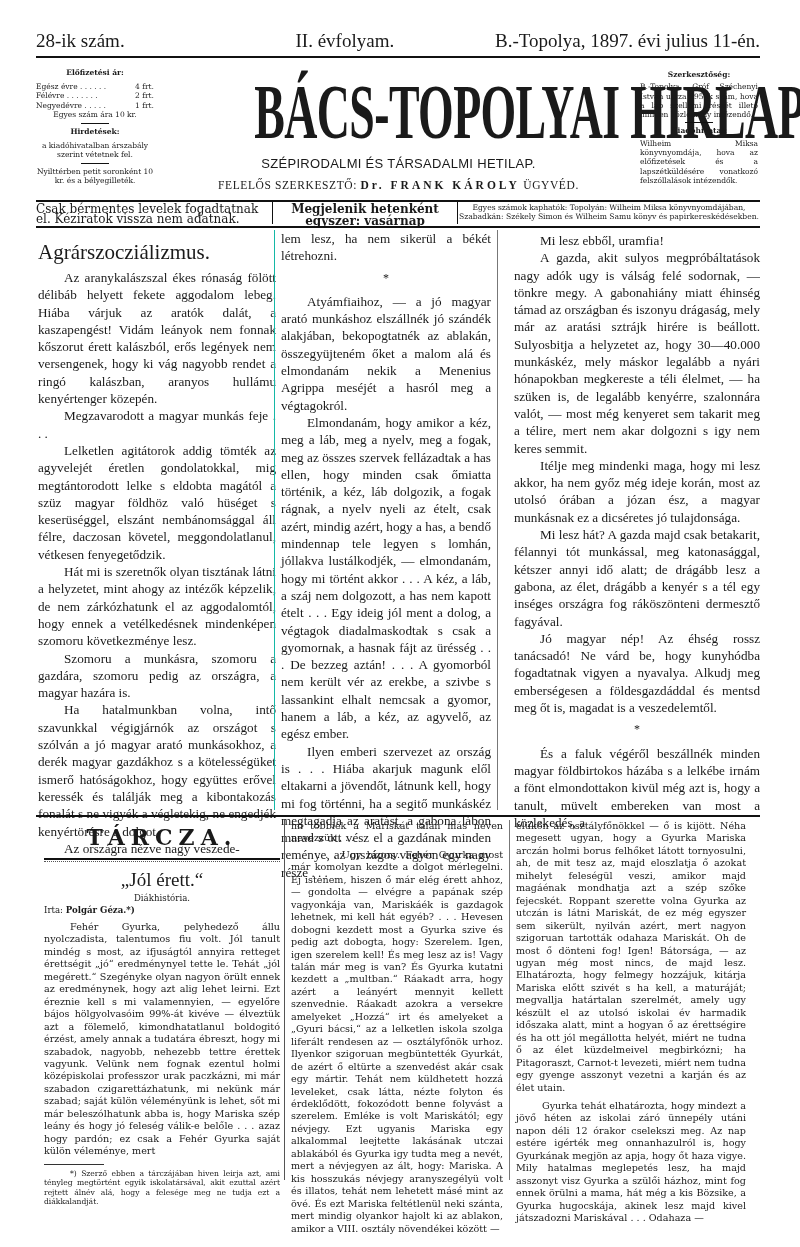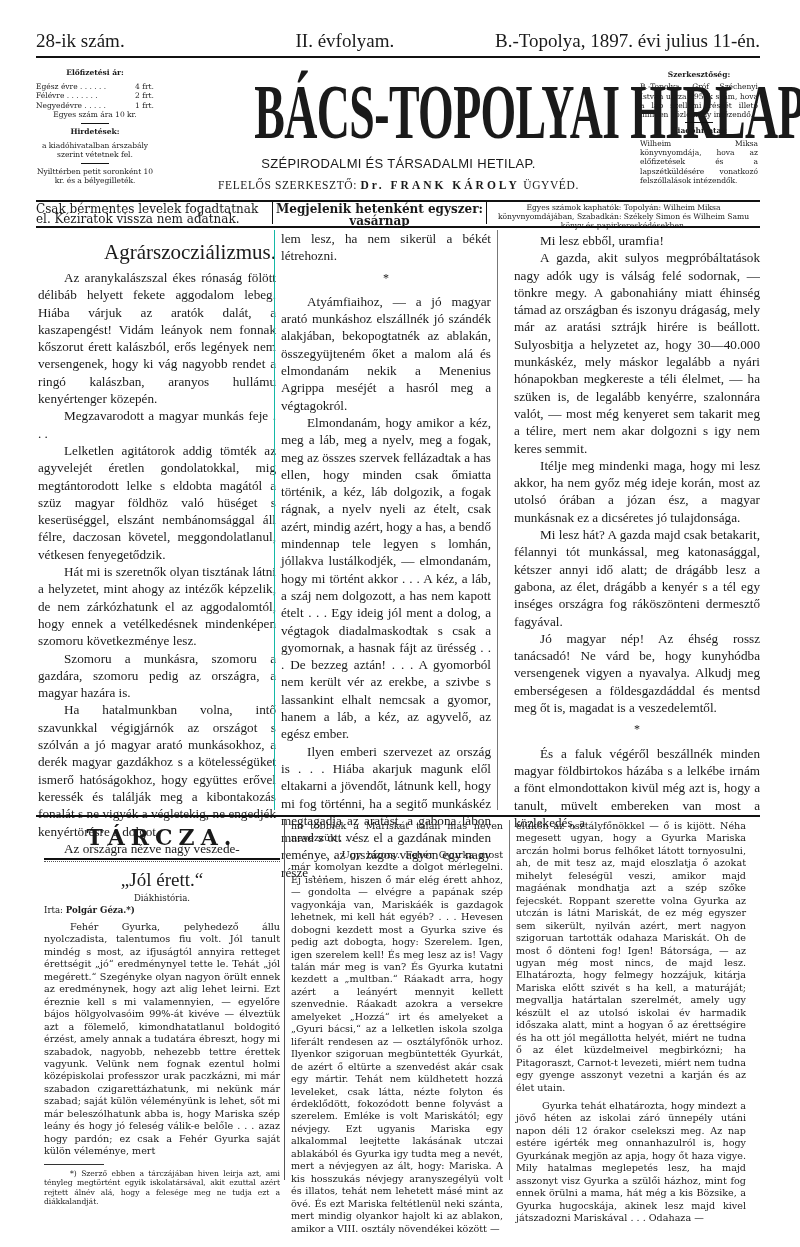--- a/index.html
+++ b/index.html
@@ -23,32 +23,32 @@
   .editor-line { font-size: 11.5px; margin-top: 8px; letter-spacing: 0.6px; }
   .editor-line b { letter-spacing: 3px; }
 
   .right-info { position: absolute; right: 2px; top: 8px; width: 118px; font-family: "DejaVu Serif", serif; font-size: 7.5px; line-height: 9.3px; text-align: justify; }
   .right-info .hd { font-weight: bold; text-align: center; margin-bottom: 3px; }
   .right-info .sep { width: 28px; margin: 3px auto 3px; border-top: 1.5px solid #111; }
 
   .rule-mast { position: absolute; top: 200px; left: 0; width: 724px; border-top: 2px solid #111; }
   .notice-bar { position: absolute; top: 202px; left: 0; width: 724px; height: 22px; display: flex; font-family: "DejaVu Serif", serif; }
   .notice-bar .n1 { width: 236px; font-size: 12px; line-height: 10px; text-align: left; padding-top: 2px; }
-  .notice-bar .n2 { width: 215px; border-left: 1.5px solid #111; border-right: 1.5px solid #111; font-weight: bold; font-size: 12px; line-height: 12px; text-align: center; padding-top: 1px; }
+  .notice-bar .n2 { width: 186px; border-left: 1.5px solid #111; border-right: 1.5px solid #111; font-weight: bold; font-size: 12px; line-height: 12px; text-align: center; padding-top: 1px; }
   .notice-bar .n3 { flex: 1; font-size: 7.6px; line-height: 9px; text-align: center; padding-top: 1px; }
   .rule-notice { position: absolute; top: 226px; left: 0; width: 724px; border-top: 2px solid #111; }
 
   .col { position: absolute; font-size: 13.2px; line-height: 17.3px; text-align: justify; }
   .col p { text-indent: 26px; }
   .col p.noind { text-indent: 0; }
   .col .star { text-align: center; text-indent: 0; font-size: 12px; margin: 5px 0 6px; }
   .col1 { left: 2px; top: 238px; width: 238px; }
   .col2 { left: 238px; top: 230px; width: 224px; border-left: 1px solid #14b8a6; border-right: 1px solid #777; padding: 0 6px 0 6px; height: 580px; }
   .col3 { left: 478px; top: 232px; width: 246px; }
-  .art-title { font-size: 21px; line-height: 28px; text-align: right; margin-bottom: 3px; text-indent: 0 !important; }
+  .art-title { font-size: 21px; line-height: 28px; text-align: left; margin-bottom: 3px; text-indent: 0 !important; }
 
   .rule-mid { position: absolute; top: 815px; left: 0; width: 724px; border-top: 2px solid #111; }
 
   .feuil { position: absolute; font-family: "DejaVu Serif", serif; font-size: 9.6px; line-height: 12.45px; text-align: justify; }
   .feuil p { text-indent: 26px; }
   .feuil p.noind { text-indent: 0; }
   .fcol1 { left: 8px; top: 820px; width: 236px; }
   .fcol2 { left: 248px; top: 820px; width: 226px; border-left: 1px solid #555; border-right: 1px solid #777; padding: 0 6px; height: 360px; }
   .fcol3 { left: 480px; top: 820px; width: 230px; }
   .tarcza { font-family: "DejaVu Serif", serif; font-weight: bold; font-size: 22px; letter-spacing: 6px; text-align: center; line-height: 30px; margin-top: 2px; }
@@ -140,21 +140,21 @@
     <p>Atyámfiaihoz, — a jó magyar arató munkáshoz elszállnék jó szándék alakjában, bekopogtatnék az ablakán, összegyüjteném őket a malom alá és elmondanám nekik a Menenius Agrippa meséjét a hasról meg a végtagokról.</p>
     <p>Elmondanám, hogy amikor a kéz, meg a láb, meg a nyelv, meg a fogak, meg az összes szervek fellázadtak a has ellen, hogy minden csak őmiatta történik, a kéz, láb dolgozik, a fogak rágnak, a nyelv nyeli az ételt, csak azért, mindig azért, hogy a has, a bendő mindennap tele legyen s lomhán, jóllakva lustálkodjék, — elmondanám, hogy mi történt akkor . . . A kéz, a láb, a száj nem dolgozott, a has nem kapott ételt . . . Egy ideig jól ment a dolog, a végtagok diadalmaskodtak s csak a gyomornak, a hasnak fájt az ürésség . . . De bezzeg aztán! . . . A gyomorból nem került vér az erekbe, a szivbe s lassankint elhalt nemcsak a gyomor, hanem a láb, a kéz, az agyvelő, az egész ember.</p>
     <p>Ilyen emberi szervezet az ország is . . . Hiába akarjuk magunk elől eltakarni a jövendőt, látnunk kell, hogy mi fog történni, ha a segitő munkáskéz megtagadja az aratást, a gabona lábon marad s ott vész el a gazdának minden reménye, az országos vagyon egy nagy része . . .</p>
   </div>
 
   <div class="col col3">
     <p>Mi lesz ebből, uramfia!</p>
     <p>A gazda, akit sulyos megpróbáltatások nagy adók ugy is válság felé sodornak, — tönkre megy. A gabonahiány miatt éhinség támad az országban és iszonyu drágaság, mely már az aratási sztrájk hirére is beállott. Sulyosbitja a helyzetet az, hogy 30—40.000 munkáskéz, mely máskor legalább a nyári hónapokban megkereste a téli élelmet, — ha szüken is, de legalább kenyérre, szalonnára valót, — most még kenyeret sem takarit meg a télire, mert nem akar dolgozni s igy nem keres semmit.</p>
     <p>Itélje meg mindenki maga, hogy mi lesz akkor, ha nem győz még ideje korán, most az utolsó órában a józan ész, a magyar munkásnak ez a dicséretes jó tulajdonsága.</p>
     <p>Mi lesz hát? A gazda majd csak betakarit, félannyi tót munkással, meg katonasággal, kétszer annyi idő alatt; de drágább lesz a gabona, az élet, drágább a kenyér s a tél egy inséges országra fog ráköszönteni dermesztő fagyával.</p>
-    <p>Jó magyar nép! Az éhség rossz tanácsadó! Ne várd be, hogy kunyhódba versengenek vigyen a nyavalya. Alkudj meg emberségesen a földesgazdáddal és mentsd meg őt is, magadat is a veszedelemtől.</p>
+    <p>Jó magyar nép! Az éhség rossz tanácsadó! Ne várd be, hogy kunyhódba fogadtatnak vigyen a nyavalya. Alkudj meg emberségesen a földesgazdáddal és mentsd meg őt is, magadat is a veszedelemtől.</p>
     <p class="star">*</p>
     <p>És a faluk végéről beszállnék minden magyar földbirtokos házába s a lelkébe irnám a fönt elmondottakon kivül még azt is, hogy a tanult, müvelt embereken van most a közlekedés, a</p>
   </div>
 
   <div class="rule-mid"></div>
 
   <div class="feuil fcol1">
     <div class="tarcza">TÁRCZA.</div>
     <div class="tarcza-rule"></div>
     <div class="tarcza-rule2"></div>

